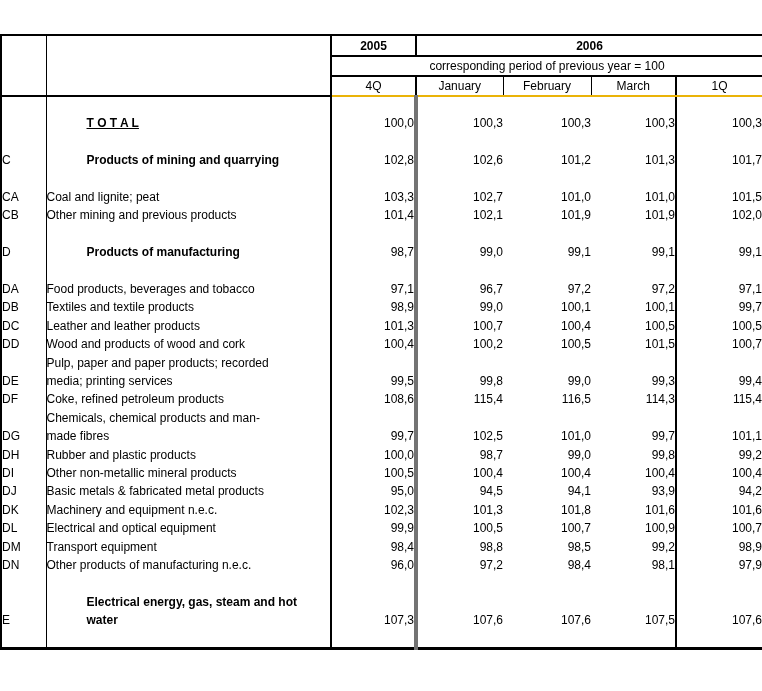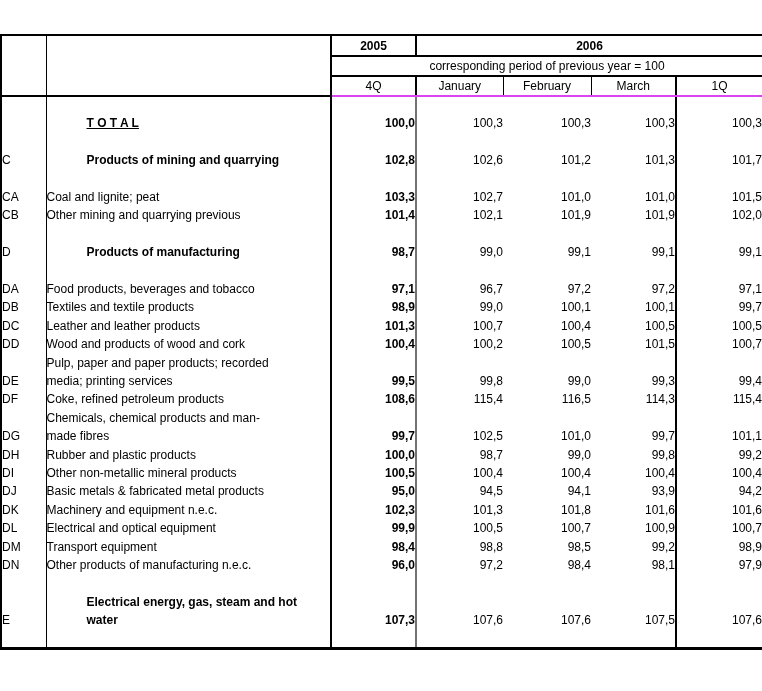--- a/index.html
+++ b/index.html
@@ -37,34 +37,34 @@
   
   tr.hr1 { height: 21px; }
   tr.hr2 { height: 20px; margin-top: 33px; }
   tr.hr3 { height: 20px; }
   th.hcell { font-weight: normal; text-align: center; vertical-align: middle; }
   td.h-code { border-right: 1px solid #000; border-bottom: 2px solid #000; }
   td.h-label { border-right: 2px solid #000; border-bottom: 2px solid #000; }
   th.y2005 { font-weight: bold; border-right: 2px solid #000; border-bottom: 2px solid #000; }
   th.y2006 { font-weight: bold; border-bottom: 2px solid #000; }
   th.subtitle { border-bottom: 2px solid #000; }
-  tr.hr3 th { border-bottom: 2px solid #d946ef; }
+  tr.hr3 th { border-bottom: 2px solid #eab308; }
   th.m-4q  { border-right: 2px solid #000; }
   th.m-jan { border-right: 1px solid #000; }
   th.m-feb { border-right: 1px solid #000; }
   th.m-mar { border-right: 2px solid #000; }
   
   tbody td {
     vertical-align: bottom;
     line-height: 18.4px;
   }
   td.code  { padding-left: 3px;  border-right: 1px solid #000; }
   td.label { padding-left: 4px;  border-right: 2px solid #000; }
   td.v     { text-align: right; padding-right: 5px; }
-  td.v4q   { border-right: 2px solid #737373; font-weight: bold; }
+  td.v4q   { border-right: 4px solid #737373; }
   td.vmar  { border-right: 2px solid #000; }
   .b { font-weight: bold; padding-left: 40px; }
   .u { text-decoration: underline; }
   td.label div { line-height: 18.4px; }
 </style>
 </head>
 <body>
 
 <div class="page">
 
@@ -153,21 +153,21 @@
           </td>
           <td class="v v4q">103,3</td>
           <td class="v">102,7</td>
           <td class="v">101,0</td>
           <td class="v vmar">101,0</td>
           <td class="v">101,5</td>
         </tr>
         <tr style="height: 18.4px;">
           <td class="code">CB</td>
           <td class="label">
-            <div>Other mining and quarrying previous</div>
+            <div>Other mining and previous products</div>
           </td>
           <td class="v v4q">101,4</td>
           <td class="v">102,1</td>
           <td class="v">101,9</td>
           <td class="v vmar">101,9</td>
           <td class="v">102,0</td>
         </tr>
         <tr style="height: 18.4px;">
           <td class="code"></td>
           <td class="label"></td>

